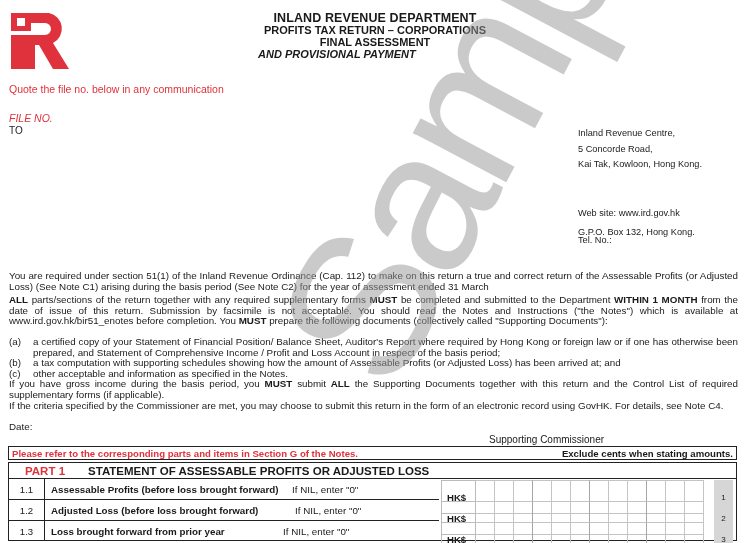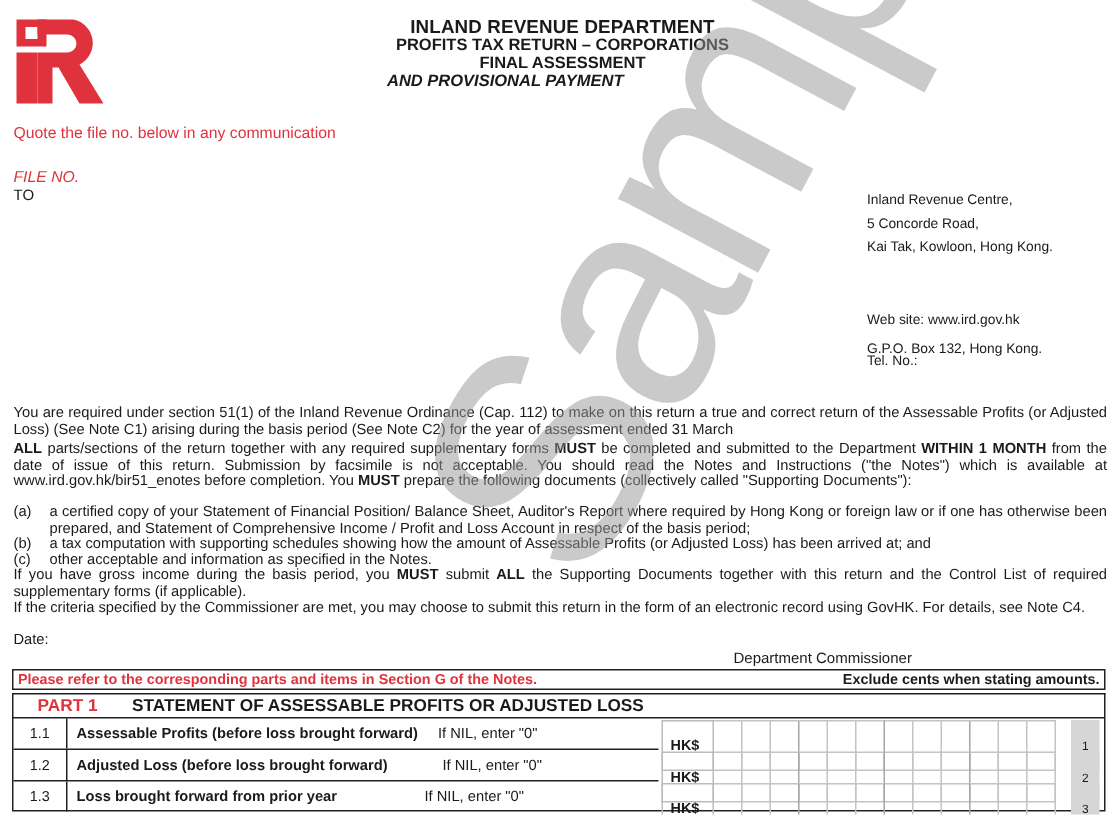--- a/index.html
+++ b/index.html
@@ -93,21 +93,21 @@
     </div>
 </div>
 
 <div class="abs body-text" style="top:379px;">
   <span>If you have gross income during the basis period, you </span><b>MUST</b><span> submit </span><b>ALL</b><span> the Supporting Documents together with this return and the Control List of required supplementary forms (if applicable).</span>
 </div>
 
 <div class="abs body-text" style="top:401px;">If the criteria specified by the Commissioner are met, you may choose to submit this return in the form of an electronic record using GovHK. For details, see Note C4.</div>
 
 <div class="abs date">Date:</div>
-<div class="abs asst">Department Commissioner</div>
+<div class="abs asst">Supporting Commissioner</div>
 
 <div class="abs notebar">
   <span class="red">Please refer to the corresponding parts and items in Section G of the Notes.</span>
   <span class="r">Exclude cents when stating amounts.</span>
 </div>
 
 <div class="abs part">
   <span class="pl">PART 1</span>
   <span>STATEMENT OF ASSESSABLE PROFITS OR ADJUSTED LOSS</span>
 </div>

